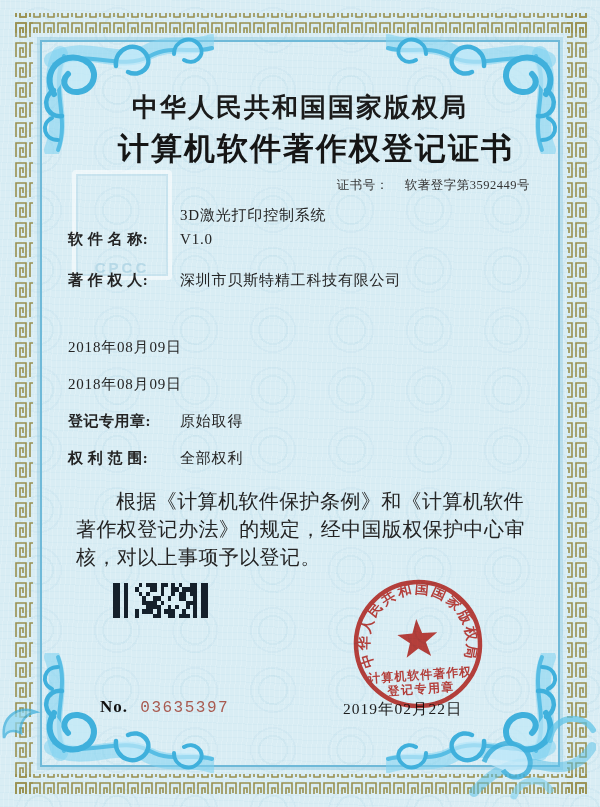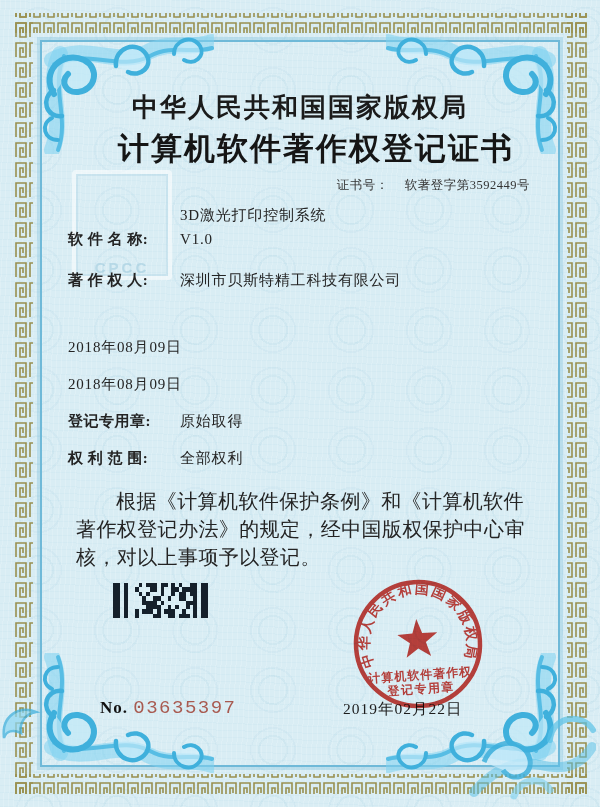--- a/index.html
+++ b/index.html
@@ -45,21 +45,21 @@
   .ver{margin-top:4px;letter-spacing:.8px;font-weight:500;}
   .body-par{position:absolute;left:68px;top:487px;width:466px;font-size:20px;color:#242424;
             line-height:28px;text-indent:2em;letter-spacing:.4px;margin-left:8px;}
   .barcode{position:absolute;left:113px;top:583px;width:95px;height:35px;
            display:grid;grid-template-columns:repeat(26,1fr);grid-auto-rows:1fr;}
   .barcode div{margin:0;}
   .bc-on{background:#15202b;}
   .serial{position:absolute;left:100px;top:697px;font-size:17px;color:#111;}
   .serial .no-label{font-weight:700;letter-spacing:1px;}
   .serial .no-num{color:#a85a50;font-family:"Liberation Mono","DejaVu Sans Mono",monospace;
-                  font-size:19px;letter-spacing:1.5px;margin-left:1px;}
+                  font-size:16px;letter-spacing:1.5px;margin-left:8px;}
   .issue-date{position:absolute;left:343px;top:699px;font-size:15.5px;color:#1d1d1d;letter-spacing:1px;}
   .seal{position:absolute;left:350px;top:576px;width:136px;height:136px;
         mix-blend-mode:multiply;opacity:.92;transform:rotate(-4deg);}
 </style>
 </head>
 <body>
 
 <div class="page">
 
   <svg class="border-svg" width="600" height="807" aria-hidden="true">

